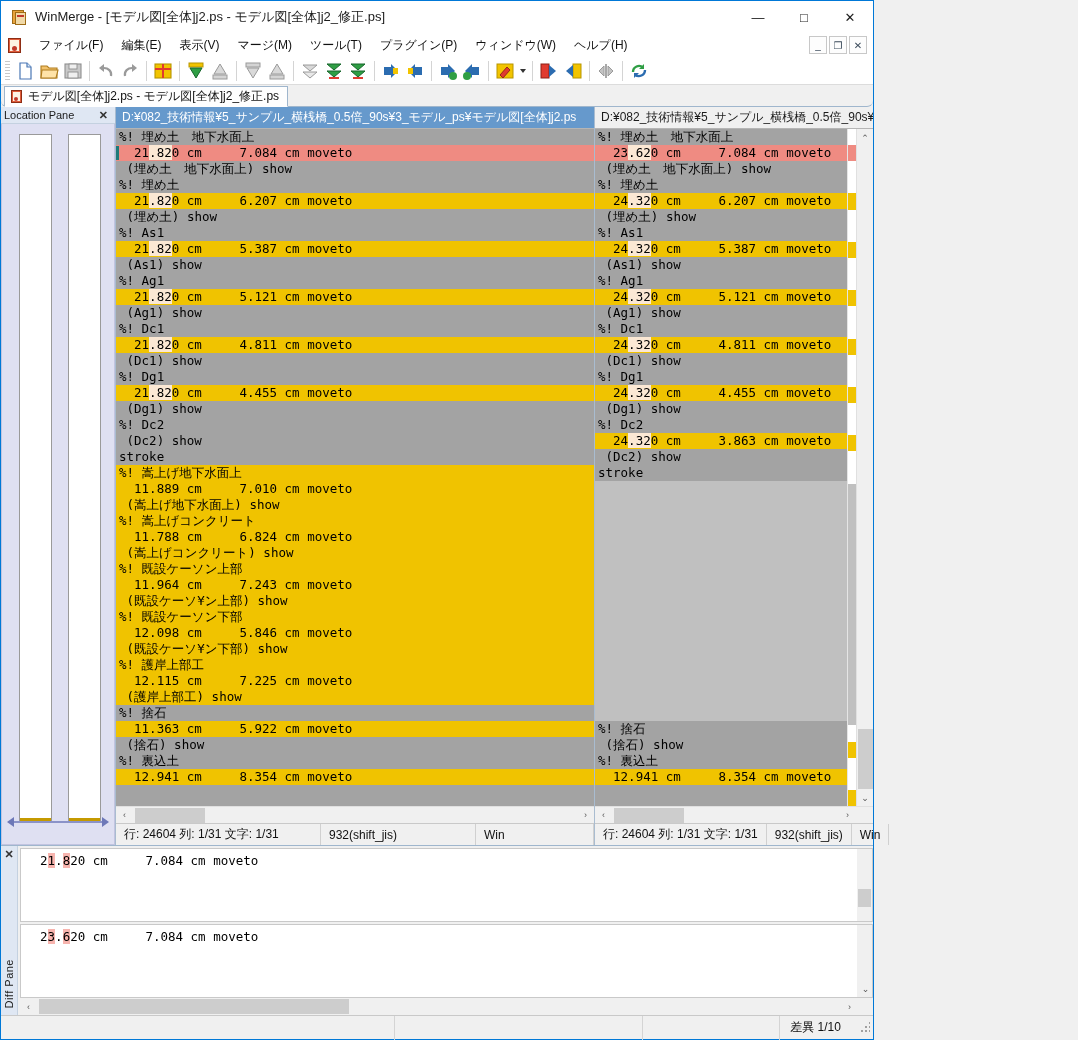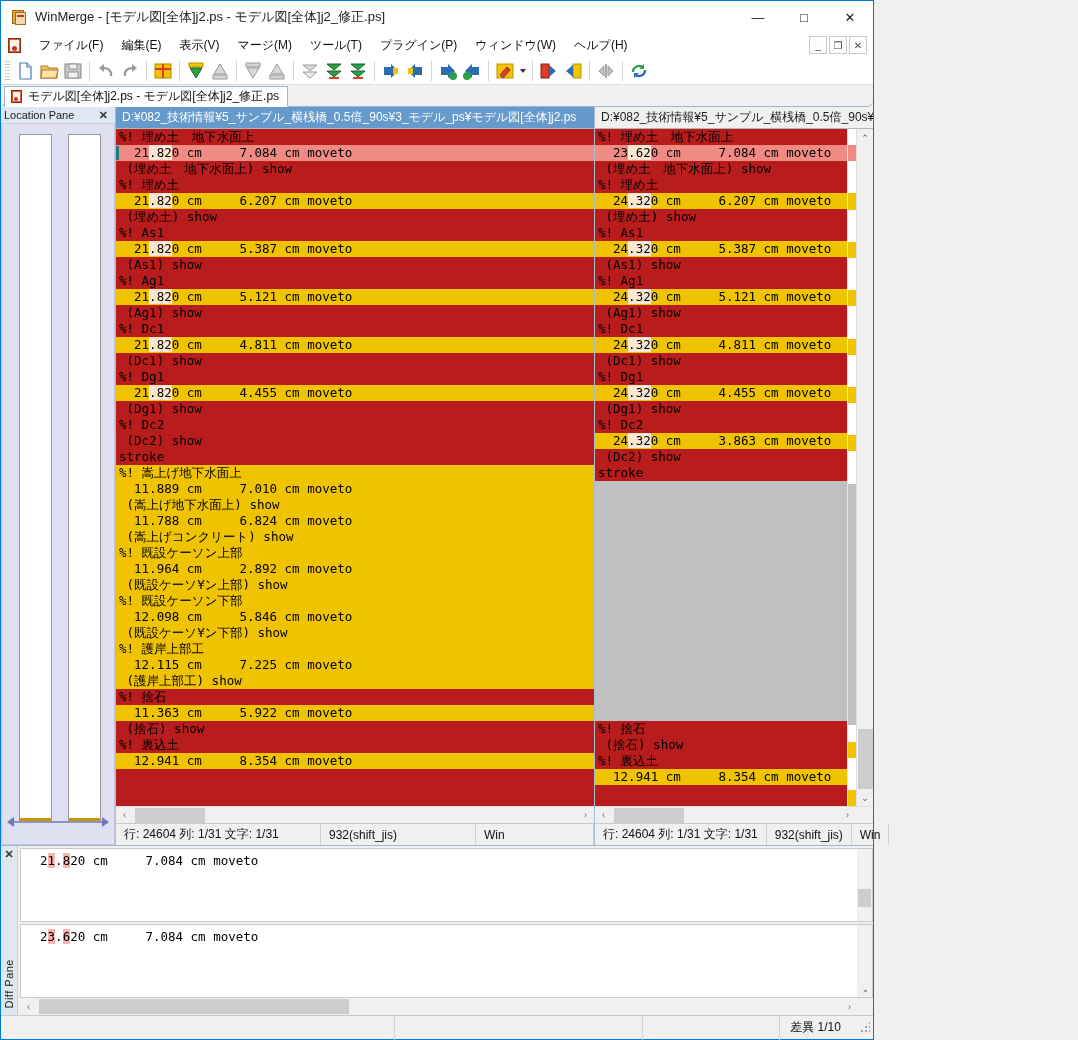--- a/index.html
+++ b/index.html
@@ -138,21 +138,21 @@
   .pane.right { flex:1 1 auto; border-left:1px solid #a9bcd0; }
 
   .pane-head {
     height:22px; display:flex; align-items:center; padding-left:6px;
     font-size:12px; white-space:nowrap; overflow:hidden;
     border-bottom:1px solid #b5b5b5;
   }
   .pane-head.active { background:#6699cc; color:#ffffff; }
   .pane-head.inactive { background:#f0f0f0; color:#1b1b1b; }
 
-  .pane-body { flex:1 1 auto; position:relative; background:#b91c1c; overflow:hidden; display:flex; }
+  .pane-body { flex:1 1 auto; position:relative; background:#a3a3a3; overflow:hidden; display:flex; }
   .text-area {
     flex:1 1 auto; position:relative; overflow:hidden;
     font-family:"DejaVu Sans Mono","Liberation Mono",monospace;
     font-size:12.5px;
   }
   .line {
     height:16px; line-height:16px; white-space:pre; padding-left:3px;
     overflow:hidden;
   }
   .line.diff   { background:#f0c300; }
@@ -505,24 +505,25 @@
               <div class="line"> (Dc1) show</div>
               <div class="line">%! Dg1</div>
               <div class="line diff">  21<span class="hl">.82</span>0 cm     4.455 cm moveto</div>
               <div class="line"> (Dg1) show</div>
               <div class="line">%! Dc2</div>
               <div class="line"> (Dc2) show</div>
               <div class="line">stroke</div>
               <div class="line diff">%! 嵩上げ地下水面上</div>
               <div class="line diff">  11.889 cm     7.010 cm moveto</div>
               <div class="line diff"> (嵩上げ地下水面上) show</div>
+              <div class="line diff">%! 嵩上げコンクリート</div>
               <div class="line diff">  11.788 cm     6.824 cm moveto</div>
               <div class="line diff"> (嵩上げコンクリート) show</div>
               <div class="line diff">%! 既設ケーソン上部</div>
-              <div class="line diff">  11.964 cm     2.892 cm moveto</div>
+              <div class="line diff">  11.964 cm     7.243 cm moveto</div>
               <div class="line diff"> (既設ケーソ¥ン上部) show</div>
               <div class="line diff">%! 既設ケーソン下部</div>
               <div class="line diff">  12.098 cm     5.846 cm moveto</div>
               <div class="line diff"> (既設ケーソ¥ン下部) show</div>
               <div class="line diff">%! 護岸上部工</div>
               <div class="line diff">  12.115 cm     7.225 cm moveto</div>
               <div class="line diff"> (護岸上部工) show</div>
               <div class="line">%! 捨石</div>
               <div class="line diff">  11.363 cm     5.922 cm moveto</div>
               <div class="line"> (捨石) show</div>

